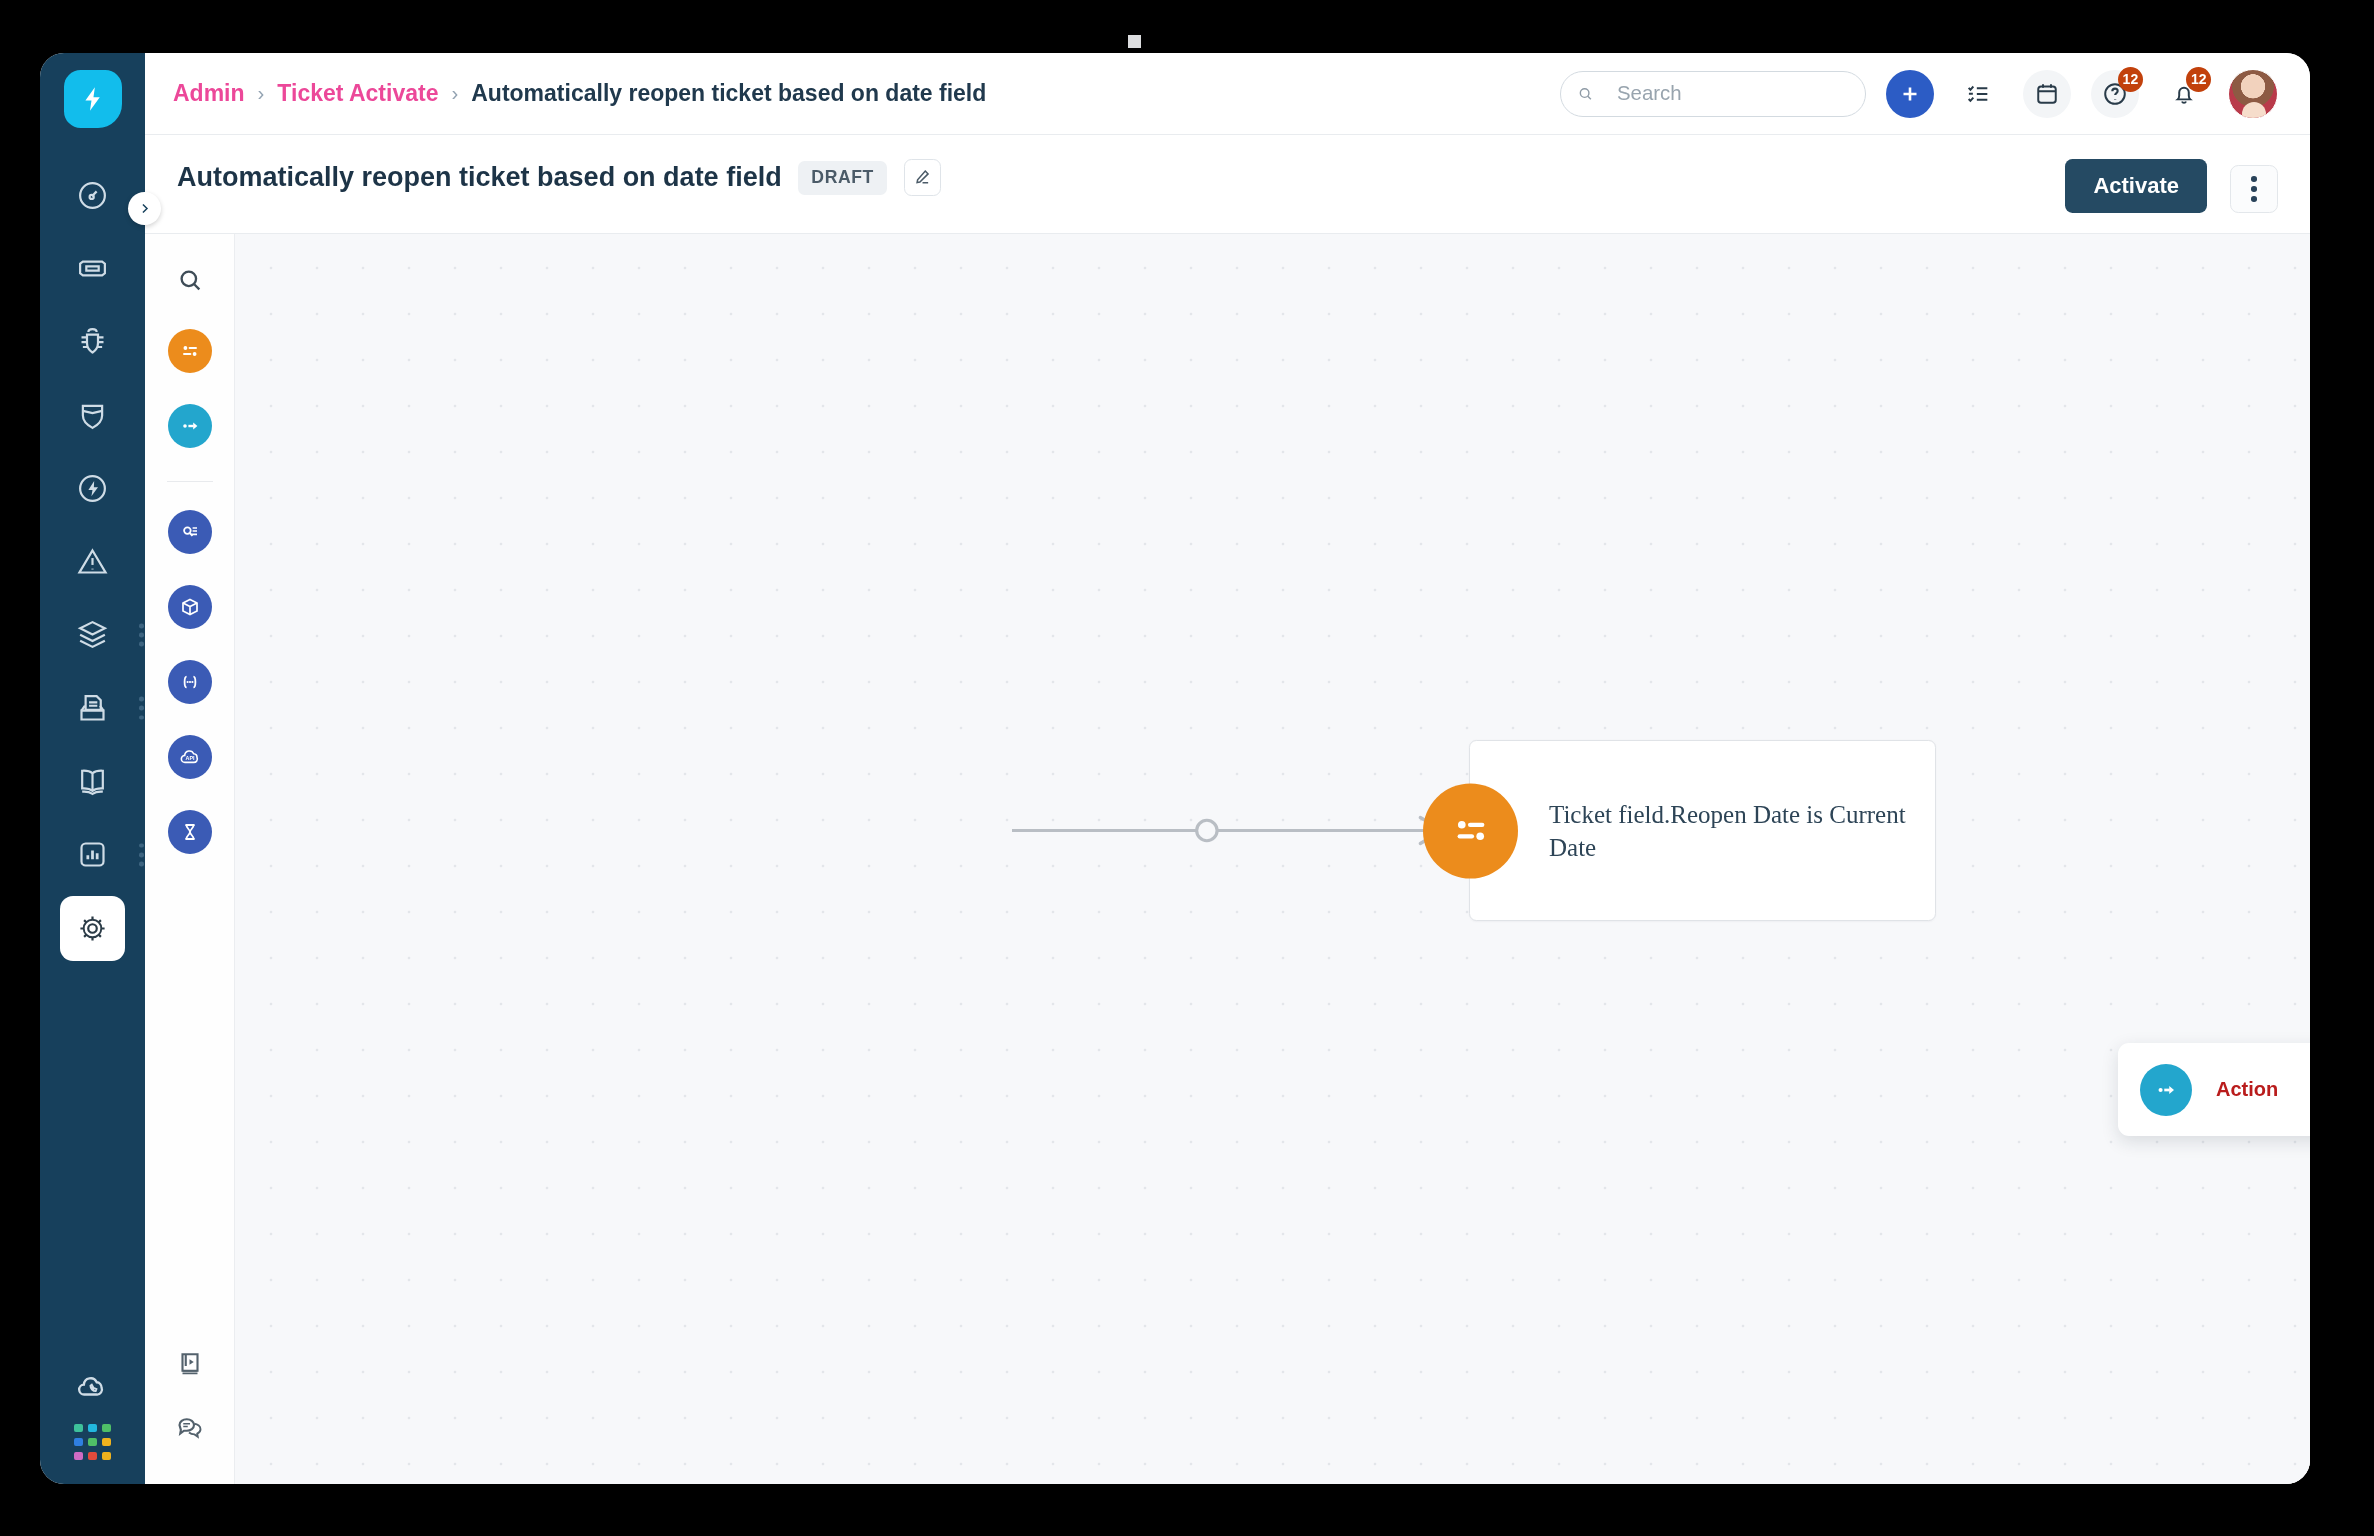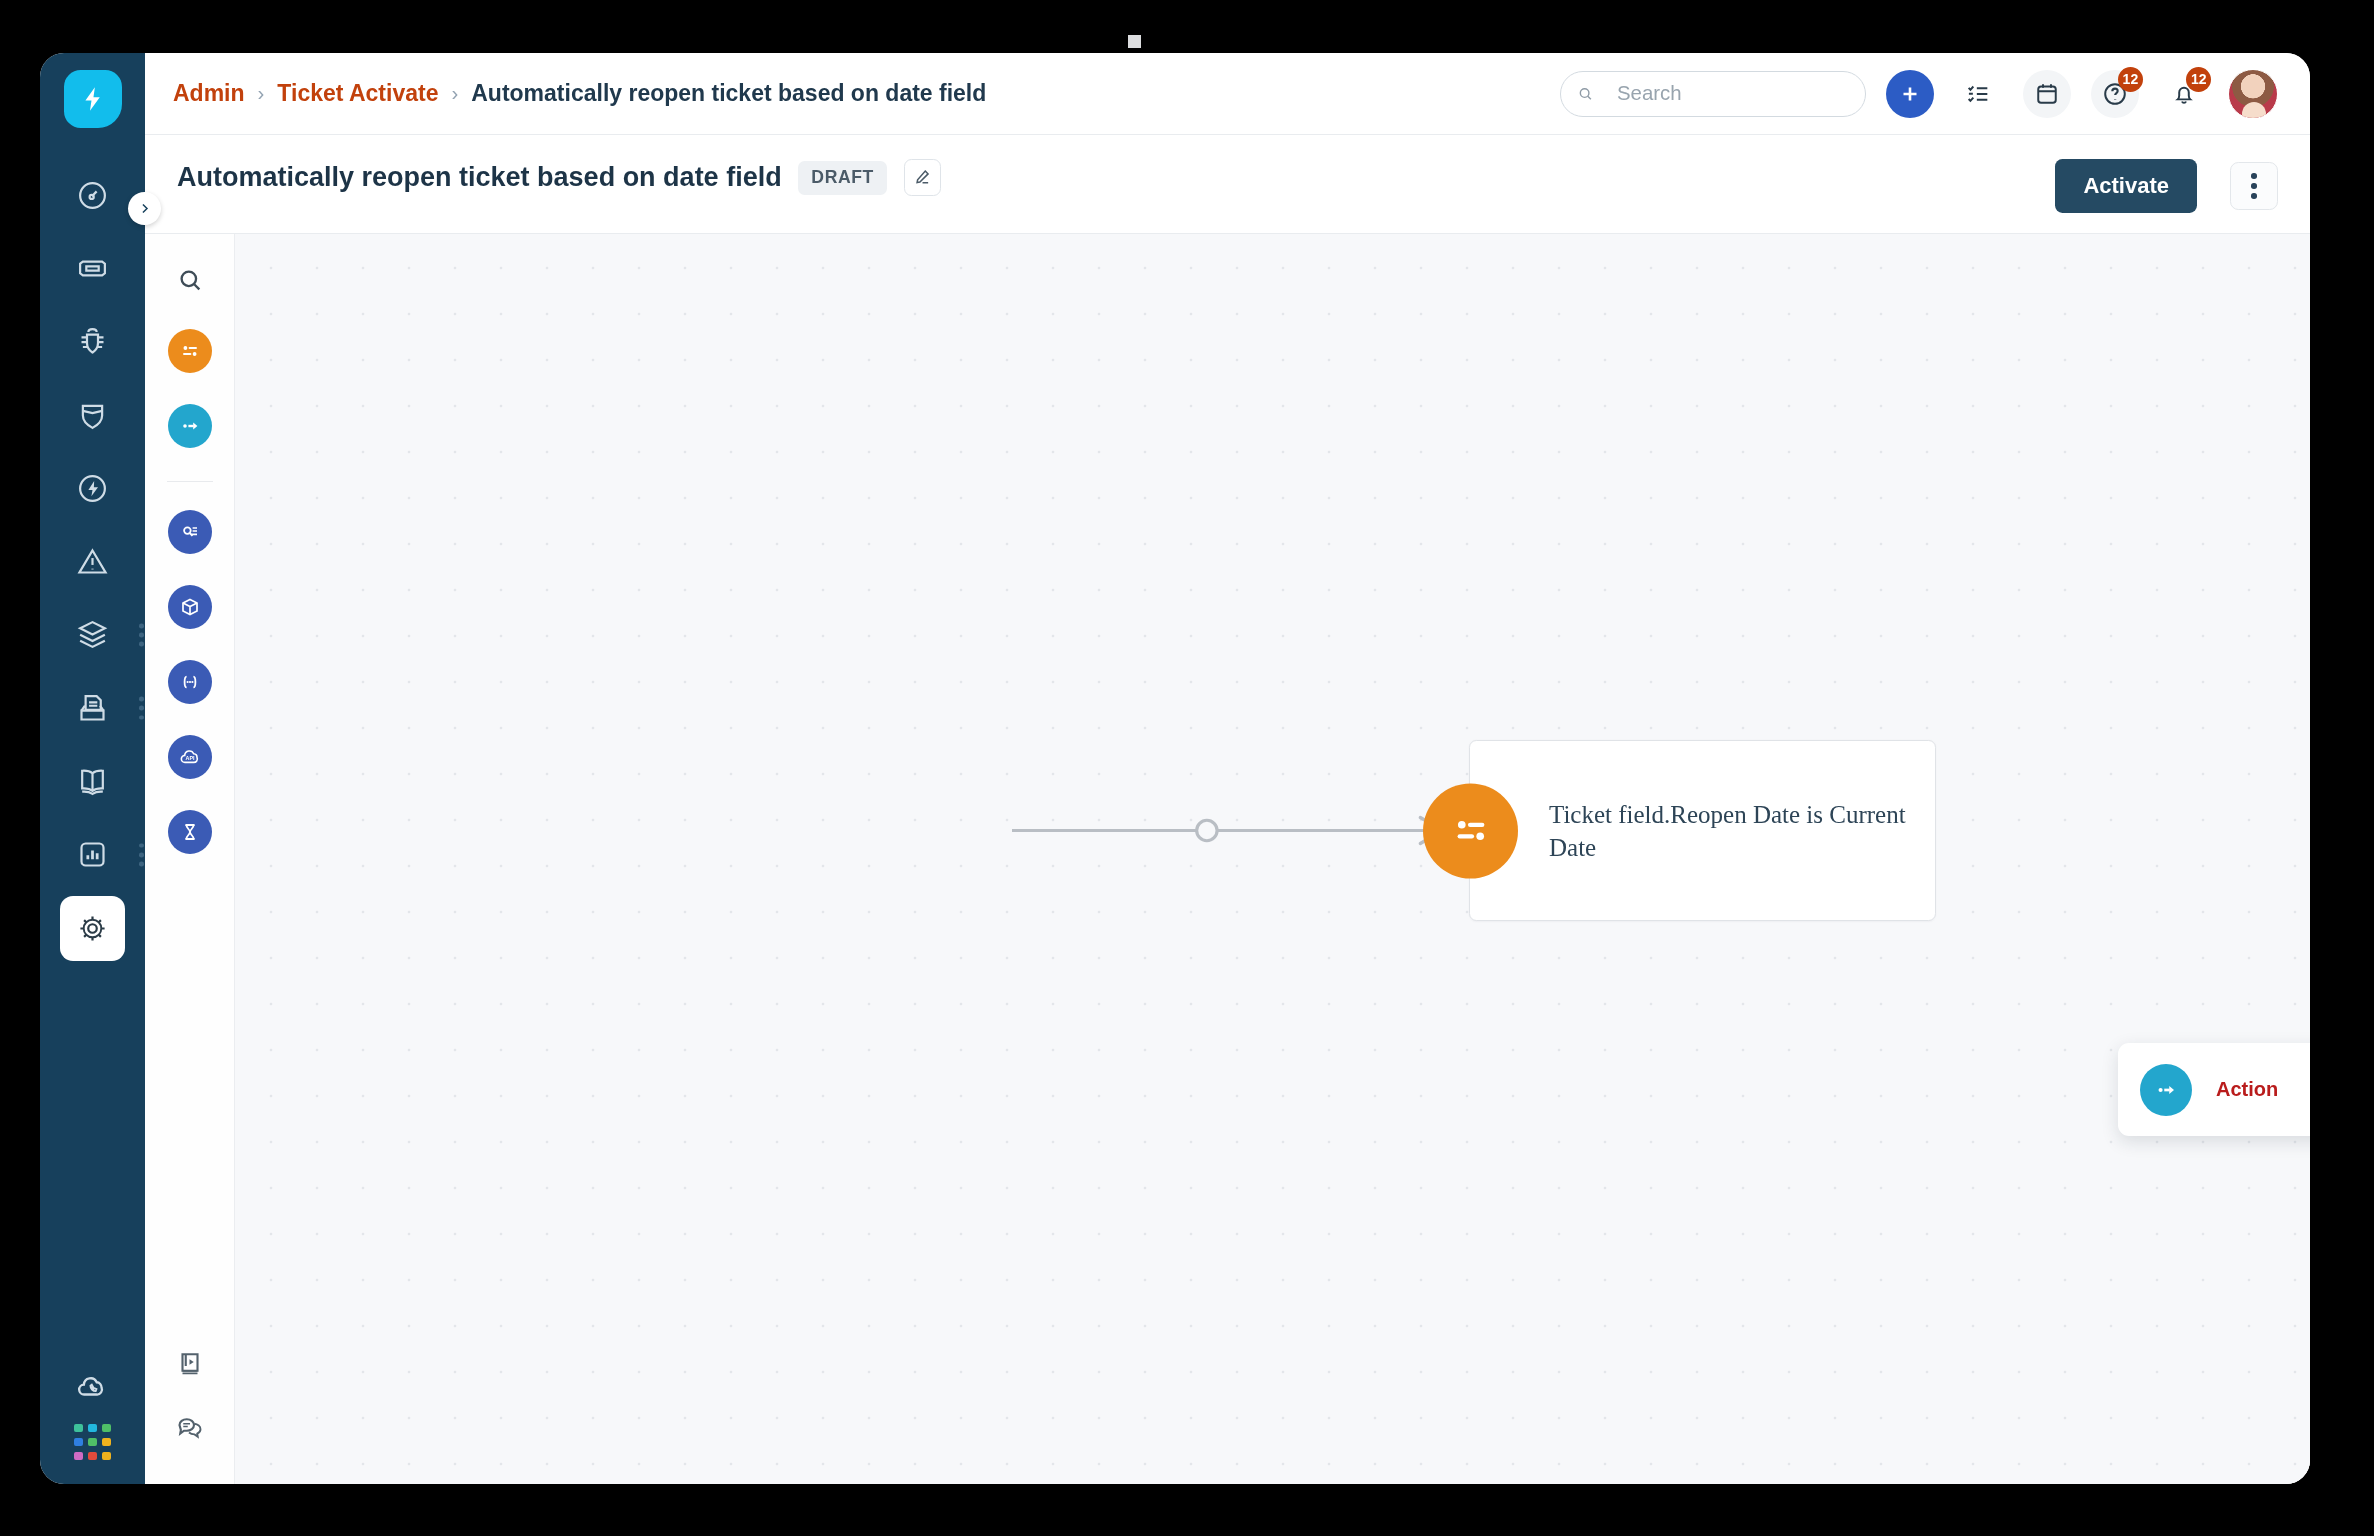--- a/index.html
+++ b/index.html
@@ -89,21 +89,21 @@
 
   
   #topbar {
     height: 82px;
     display: flex; align-items: center;
     padding: 0 32px 0 28px;
     border-bottom: 0.9px solid #e9ecef;
     flex: 0 0 82px;
   }
   #breadcrumb { display: flex; align-items: center; gap: 13px; font-size: 23px; font-weight: 700; }
-  #breadcrumb .crumb-link { color: #c2410c; }
+  #breadcrumb .crumb-link { color: #ec4899; }
   #breadcrumb .crumb-current { color: #20394d; }
   #breadcrumb .sep { color: #92a2b1; font-weight: 400; font-size: 20.4px; }
 
   #topbar-right { margin-left: auto; display: flex; align-items: center; gap: 20.4px; }
   #search {
     width: 306px; height: 46px;
     border: 0.9px solid #d3dae0;
     border-radius: 24px;
     display: flex; align-items: center;
     gap: 23px; padding: 0 16.7px;
@@ -164,21 +164,21 @@
     font-size: 17.6px; font-weight: 700; letter-spacing: 0.6px;
     padding: 6.5px 13px; border-radius: 6.5px;
   }
   #edit-btn {
     width: 37px; height: 37px; border: 0.9px solid #dfe4e9; border-radius: 7.4px;
     display: flex; align-items: center; justify-content: center; background: #fff;
   }
   #edit-btn svg { width: 20.4px; height: 20.4px; stroke: #4b5b68; fill: none; stroke-width: 1.8; }
   #add-desc { font-size: 20.4px; font-weight: 700; color: #2c5cc5; }
 
-  #title-right { margin-left: auto; display: flex; align-items: center; gap: 33px; }
+  #title-right { margin-left: auto; display: flex; align-items: flex-end; gap: 23px; }
   #activate-btn {
     background: #254a63; color: #fff;
     font-size: 22px; font-weight: 700;
     padding: 14px 28px; border-radius: 7.4px; border: 0;
     font-family: "Liberation Sans", sans-serif;
   }
   #kebab-btn {
     width: 48px; height: 48px; border: 0.9px solid #e3e7eb; border-radius: 8.3px;
     background: #fbfcfd;
     display: flex; flex-direction: column; align-items: center; justify-content: center; gap: 4.6px;

